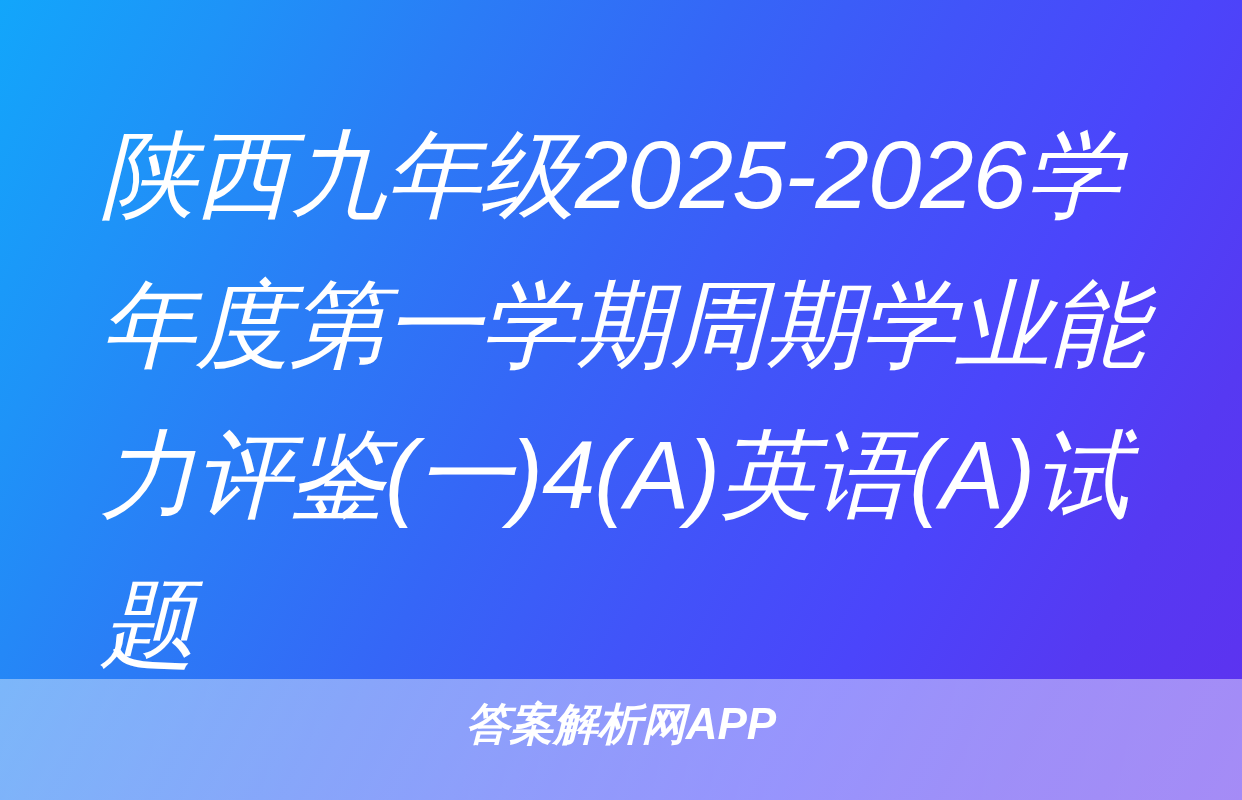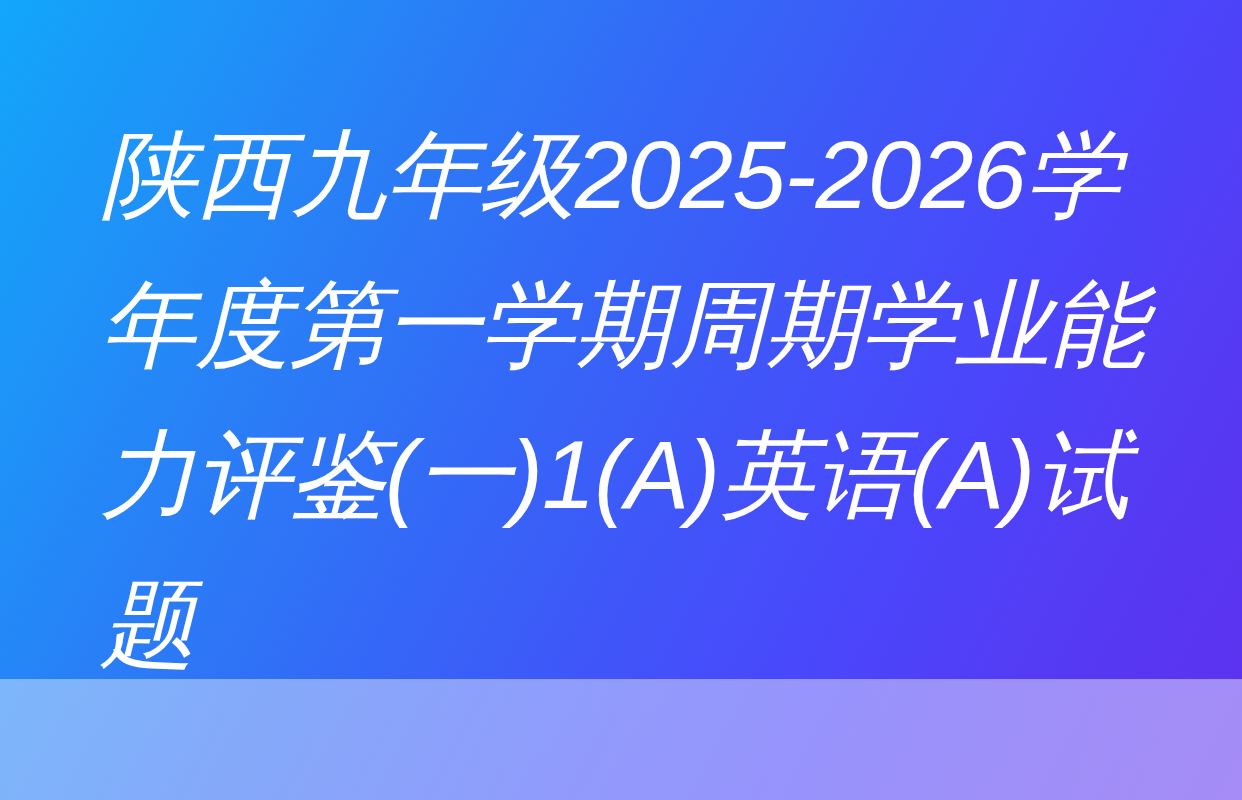--- a/index.html
+++ b/index.html
@@ -78,16 +78,17 @@
 </style>
 </head>
 <body>
 
 <div id="poster">
 
   <div id="gradient-bg"></div>
 
   <div id="footer-band"></div>
 
-  <div id="title-block">陕西九年级2025-2026学年度第一学期周期学业能力评鉴(一)1(A)英语(A)试题</div>
+  <div id="title-block">陕西九年级2025-2026学年度第一学期周期学业能力评鉴(一)4(A)英语(A)试题</div>
 
+  <div id="footer-text">答案解析网APP</div>
 
 </div>
 
 </body></html>

